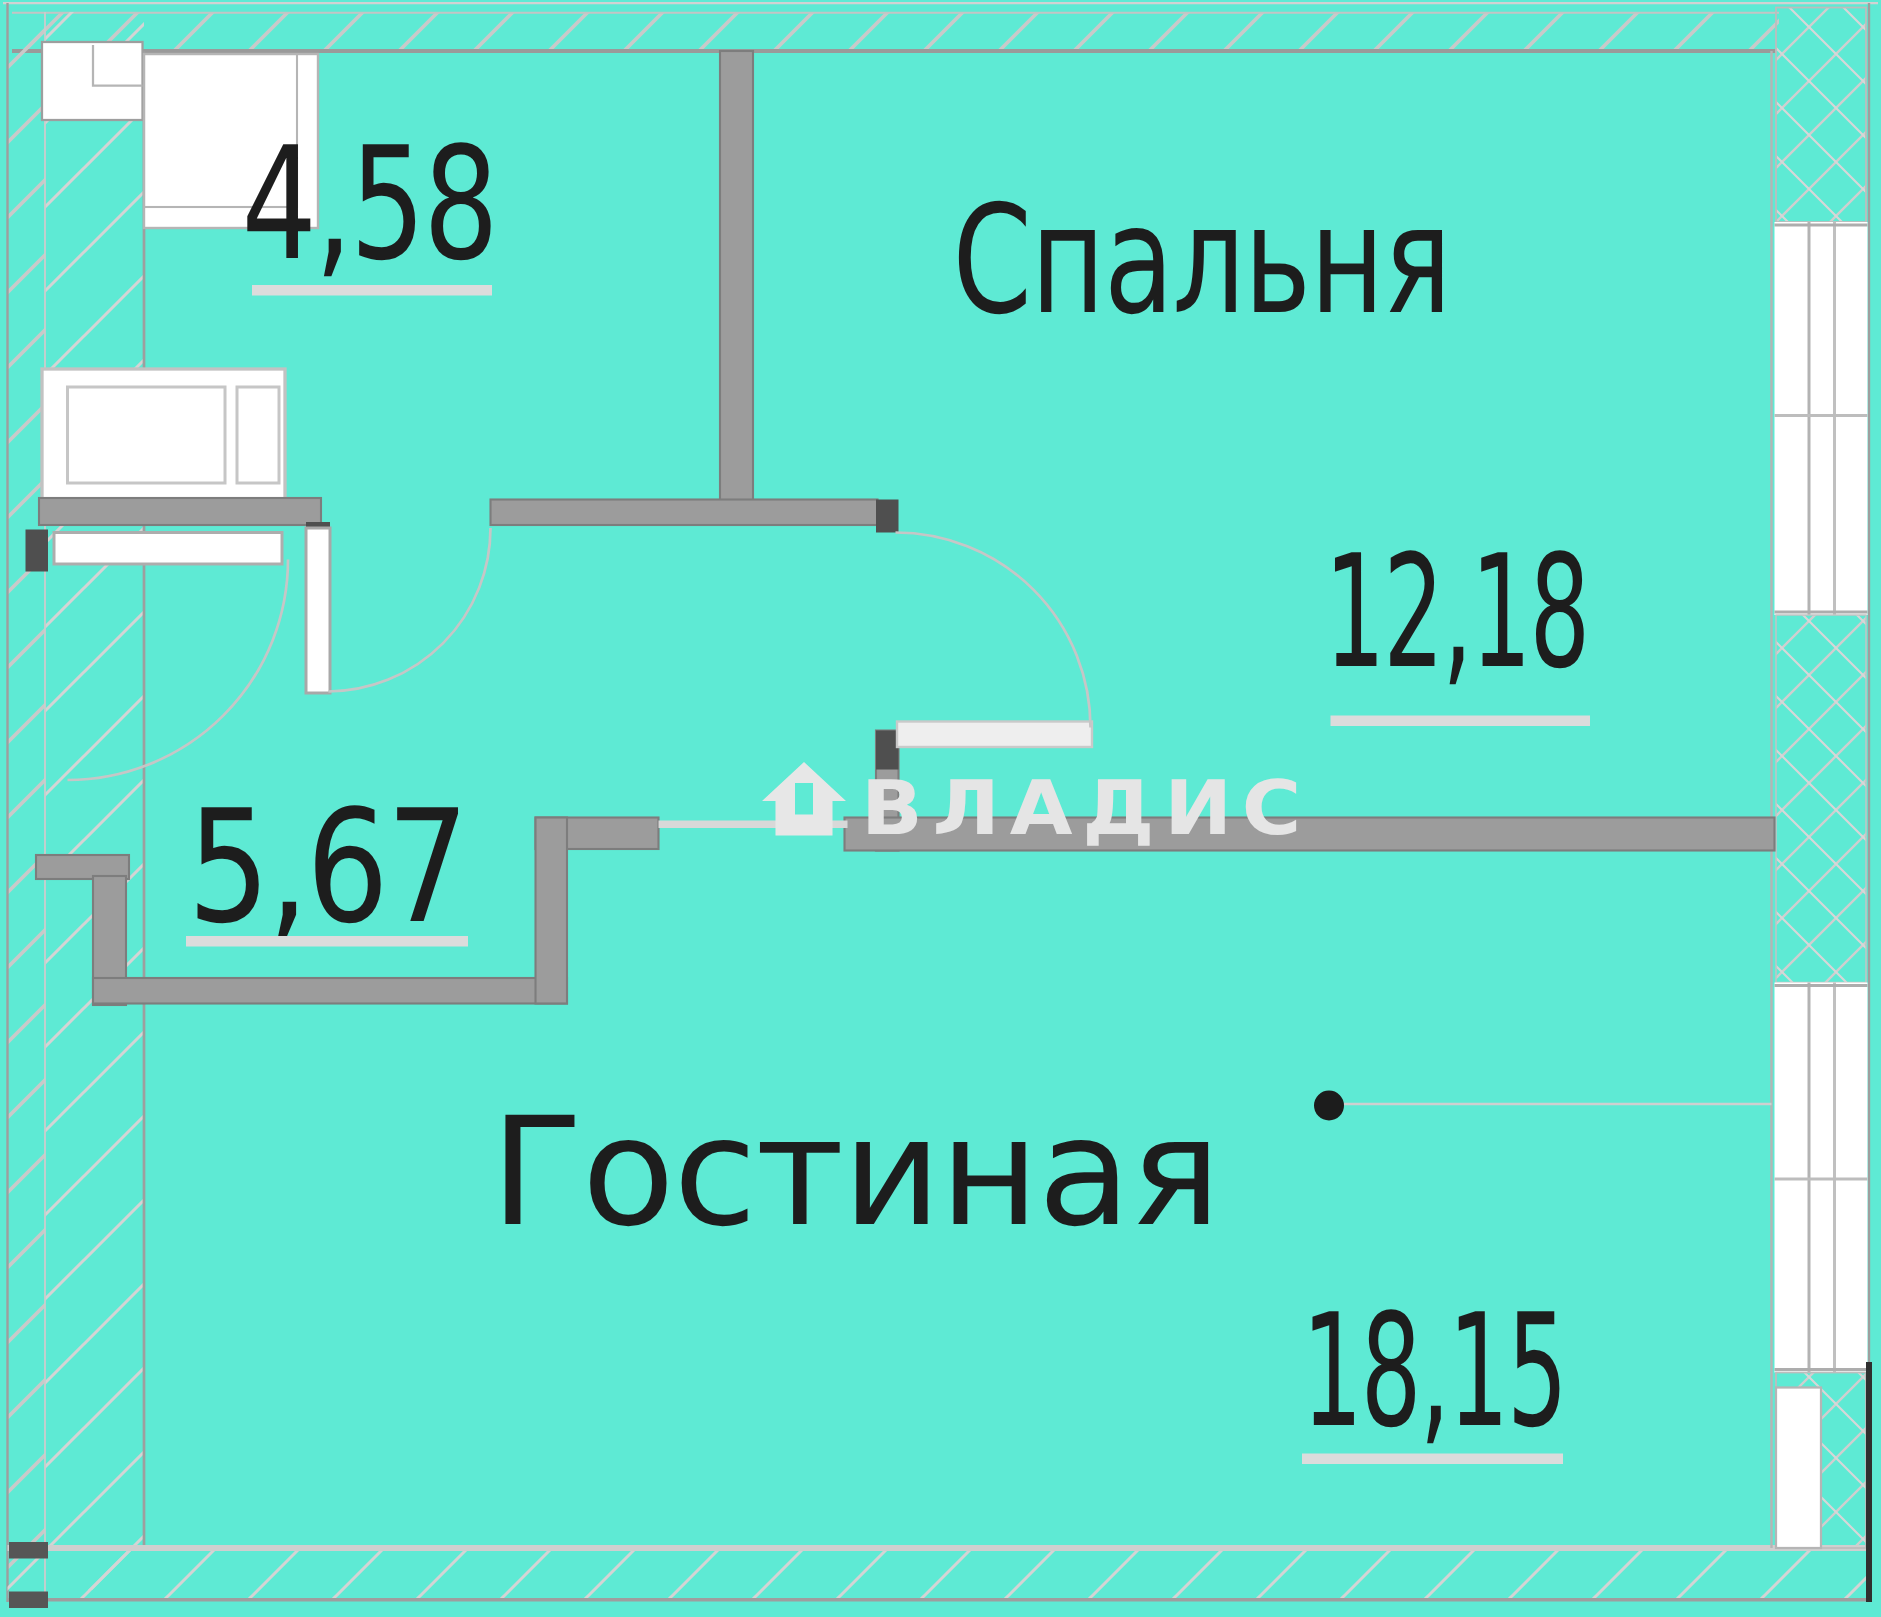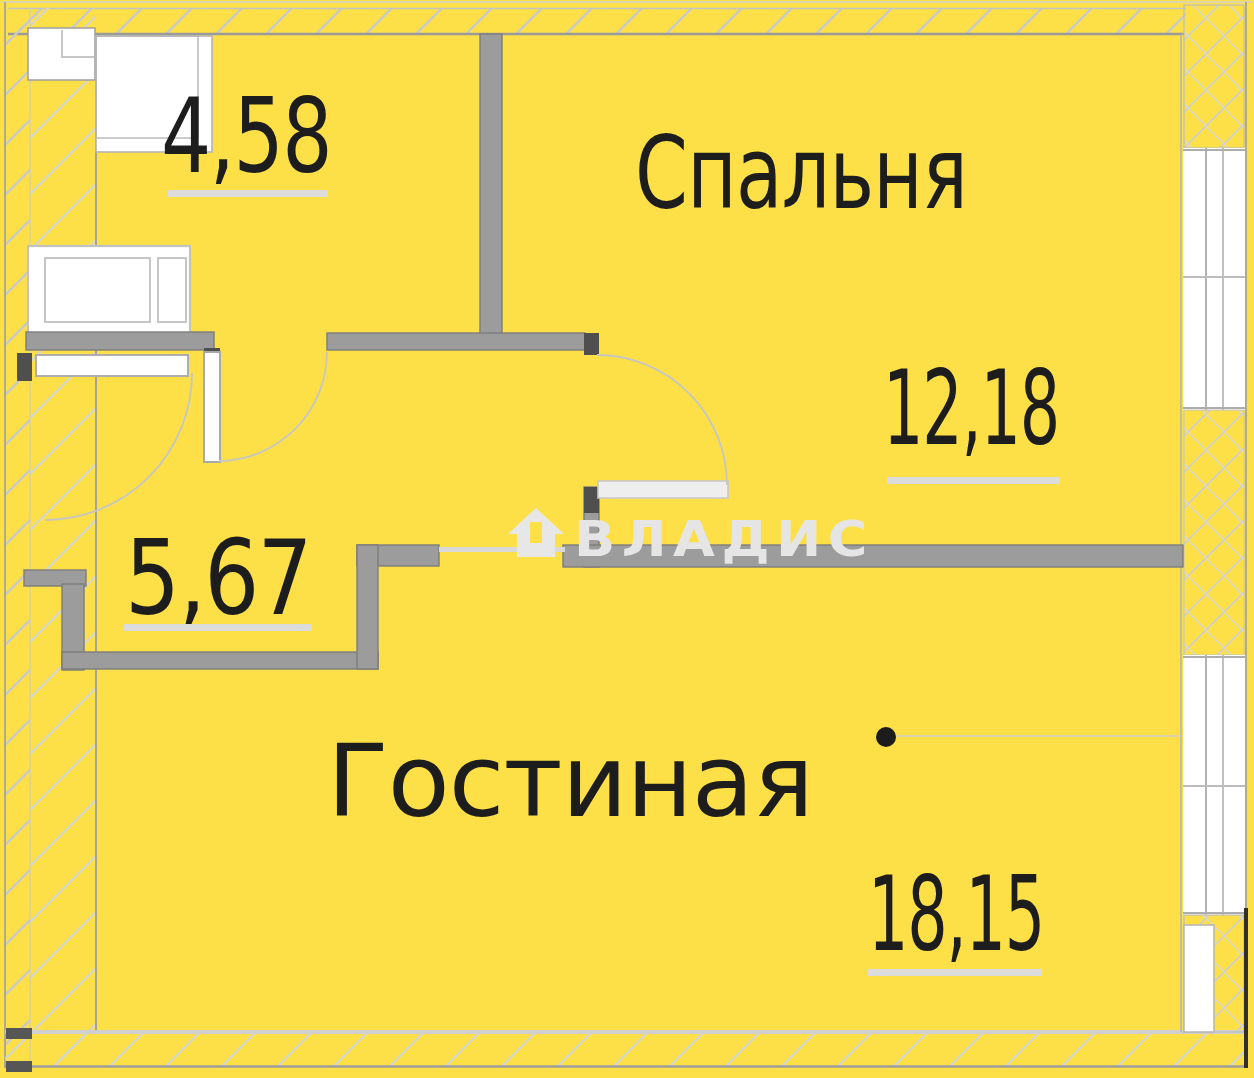--- a/index.html
+++ b/index.html
@@ -1,16 +1,16 @@
 <!DOCTYPE html>
 <html><head>
 <meta charset="utf-8">
 <style>
   html,body{margin:0;padding:0;background:#ffffff;}
-  #stage{position:relative;width:1254px;height:1078px;background:#fde047;overflow:hidden;
+  #stage{position:relative;width:1254px;height:1078px;background:#5eead4;overflow:hidden;
          font-family:"DejaVu Sans", sans-serif;}
   svg{display:block;}
   text{font-family:"DejaVu Sans", sans-serif;fill:#1d1d1d;}
   .areaNum{font-size:104px;letter-spacing:-2px;}
   .roomName{font-size:100px;letter-spacing:-1px;}
   .wm{font-size:50px;font-weight:bold;letter-spacing:6px;fill:#e5e5e5;}
 </style>
 </head>
 <body>
 

